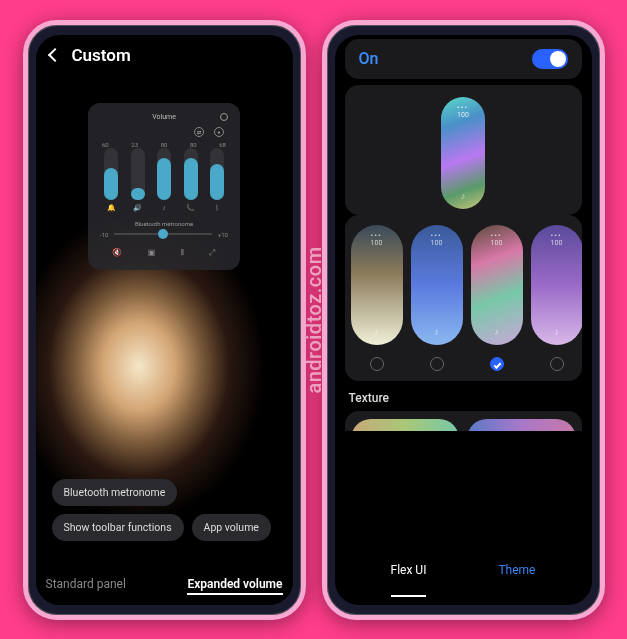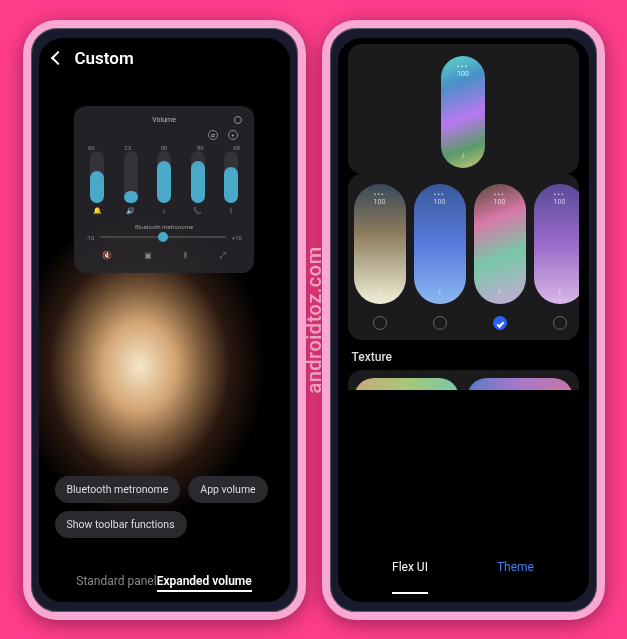--- a/index.html
+++ b/index.html
@@ -1,48 +1,48 @@
 <!DOCTYPE html>
 <html><head>
 <meta charset="utf-8">
 <style>
   * { box-sizing: border-box; margin: 0; padding: 0; font-family: -apple-system, BlinkMacSystemFont, "Segoe UI", Roboto, sans-serif; }
   body { background: #ff3d8b; width: 627px; height: 639px; position: relative; overflow: hidden; }
   .wrap { padding: 18px; display: flex; gap: 16px; align-items: center; justify-content: center; height: 100%; }
 
-  .phone { width: 283px; height: 600px; background: #1a1a2e; border-radius: 34px; border: 8px solid #f9a8d4; padding: 10px 8px; position: relative; box-shadow: 0 0 0 1px #555 inset, 0 4px 20px rgba(0,0,0,.4); }
+  .phone { width: 283px; height: 600px; background: #1a1a2e; border-radius: 34px; border: 5px solid #f9a8d4; padding: 10px 8px; position: relative; box-shadow: 0 0 0 1px #555 inset, 0 4px 20px rgba(0,0,0,.4); }
   .screen { width: 100%; height: 100%; background: #000; border-radius: 24px; overflow: hidden; position: relative; color: #fff; }
 
   
   .hdr { display: flex; align-items: center; gap: 12px; padding: 10px 14px; font-weight: 600; font-size: 17px; }
   .back-ico { width: 10px; height: 10px; border-left: 2px solid #fff; border-bottom: 2px solid #fff; transform: rotate(45deg); }
   .wallpaper { position: absolute; inset: 40px 0 0 0; background:
      radial-gradient(ellipse 180px 220px at 40% 55%, #f5e6c8 0%, #d4a574 20%, #7a5a3a 35%, #2a1810 50%, #000 70%);
   }
-  .vol-panel { position: absolute; top: 68px; left: 50%; transform: translateX(-50%); width: 180px; background: rgba(40,40,45,.85); backdrop-filter: blur(10px); border-radius: 12px; padding: 10px 12px 12px; font-size: 7px; color: #bbb; }
+  .vol-panel { position: absolute; top: 68px; left: 50%; transform: translateX(-50%); width: 152px; background: rgba(40,40,45,.85); backdrop-filter: blur(10px); border-radius: 12px; padding: 10px 12px 12px; font-size: 7px; color: #bbb; }
   .vp-hdr { display:flex; justify-content: space-between; align-items: center; margin-bottom: 6px; }
   .vp-hdr .t { flex:1; text-align:center; font-size: 7px; }
   .gear { width:8px;height:8px;border:1px solid #999;border-radius:50%; position:relative; }
   .circles { display:flex; justify-content:flex-end; gap:10px; margin-bottom:4px; padding-right:4px; }
   .circ { width:10px;height:10px;border:1px solid #888;border-radius:50%;display:flex;align-items:center;justify-content:center;font-size:5px;color:#ccc; }
   .nums { display:flex; justify-content:space-between; font-size:6px; padding:0 2px 2px; color:#888; }
   .bars { display:flex; justify-content: space-between; align-items: flex-end; height: 62px; padding: 0 2px; }
   .barcol { width: 18px; display:flex; flex-direction:column; align-items:center; gap:4px; }
   .bar-track { width: 14px; height: 52px; background: rgba(255,255,255,.08); border-radius: 7px; display:flex; align-items:flex-end; }
   .bar-fill { width: 100%; background: #4aa8c8; border-radius: 7px; }
   .bar-ico { width:8px;height:8px; color:#888; font-size:7px; text-align:center; }
   .bt-row { margin-top:8px; text-align:center; font-size:6px; color:#999; }
   .slider { margin-top:4px; display:flex; align-items:center; justify-content:space-between; font-size:6px; color:#888; }
   .slider-track { flex:1; height:2px; background:#444; margin:0 6px; position:relative; }
   .slider-thumb { position:absolute; left:50%; top:50%; transform:translate(-50%,-50%); width:10px;height:10px;background:#4aa8c8;border-radius:50%; }
   .bot-icons { display:flex; justify-content:space-around; margin-top:10px; font-size:8px; color:#888; }
 
   .chips { position:absolute; bottom: 64px; left: 0; right:0; padding: 0 16px; display:flex; flex-wrap:wrap; gap:8px; }
   .chip { background:#2a2a2e; border-radius: 16px; padding: 7px 12px; font-size: 10.5px; color:#ddd; }
-  .tabs-bot { position:absolute; bottom:10px; left:0; right:0; display:flex; justify-content:center; padding: 4px 10px 0; font-size: 12px; }
+  .tabs-bot { position:absolute; bottom:10px; left:0; right:0; display:flex; justify-content:space-between; padding: 4px 10px 0; font-size: 12px; }
   .tabs-bot .inactive { color:#888; }
   .tabs-bot .active { color:#fff; font-weight:600; border-bottom:2px solid #fff; padding-bottom:2px; }
 
   
   .on-row { display:flex; align-items:center; justify-content:space-between; background:#1a1a1d; margin: 4px 10px; padding: 10px 14px; border-radius: 14px; }
   .on-txt { color:#3a8fff; font-size:16px; font-weight:500; }
   .toggle { width:36px; height:20px; background:#2962ff; border-radius:10px; position:relative; }
   .toggle::after { content:""; position:absolute; right:2px; top:2px; width:16px;height:16px;background:#fff;border-radius:50%; }
 
   .preview-area { background:#1b1b1e; margin:6px 10px 0; border-radius:14px; padding: 12px 0 6px; display:flex; justify-content:center; }
@@ -150,34 +150,38 @@
         <div class="bot-icons">
           <span>🔇</span>
           <span>▣</span>
           <span>⫴</span>
           <span>⤢</span>
         </div>
       </div>
 
       <div class="chips">
         <div class="chip">Bluetooth metronome</div>
+        <div class="chip">Show toolbar functions</div>
         <div class="chip">App volume</div>
-        <div class="chip">Show toolbar functions</div>
       </div>
 
       <div class="tabs-bot">
         <span class="inactive">Standard panel</span>
         <span class="active">Expanded volume</span>
       </div>
     </div>
   </div>
 
   <div class="phone">
     <div class="screen">
 
+      <div class="on-row">
+        <span class="on-txt">On</span>
+        <div class="toggle"></div>
+      </div>
 
       <div class="preview-area">
         <div class="pill g-main">
           <div>
               <div class="dots">•••</div>
           <div class="num">100</div>
             </div>
           <div class="note">♪</div>
         </div>
       </div>

